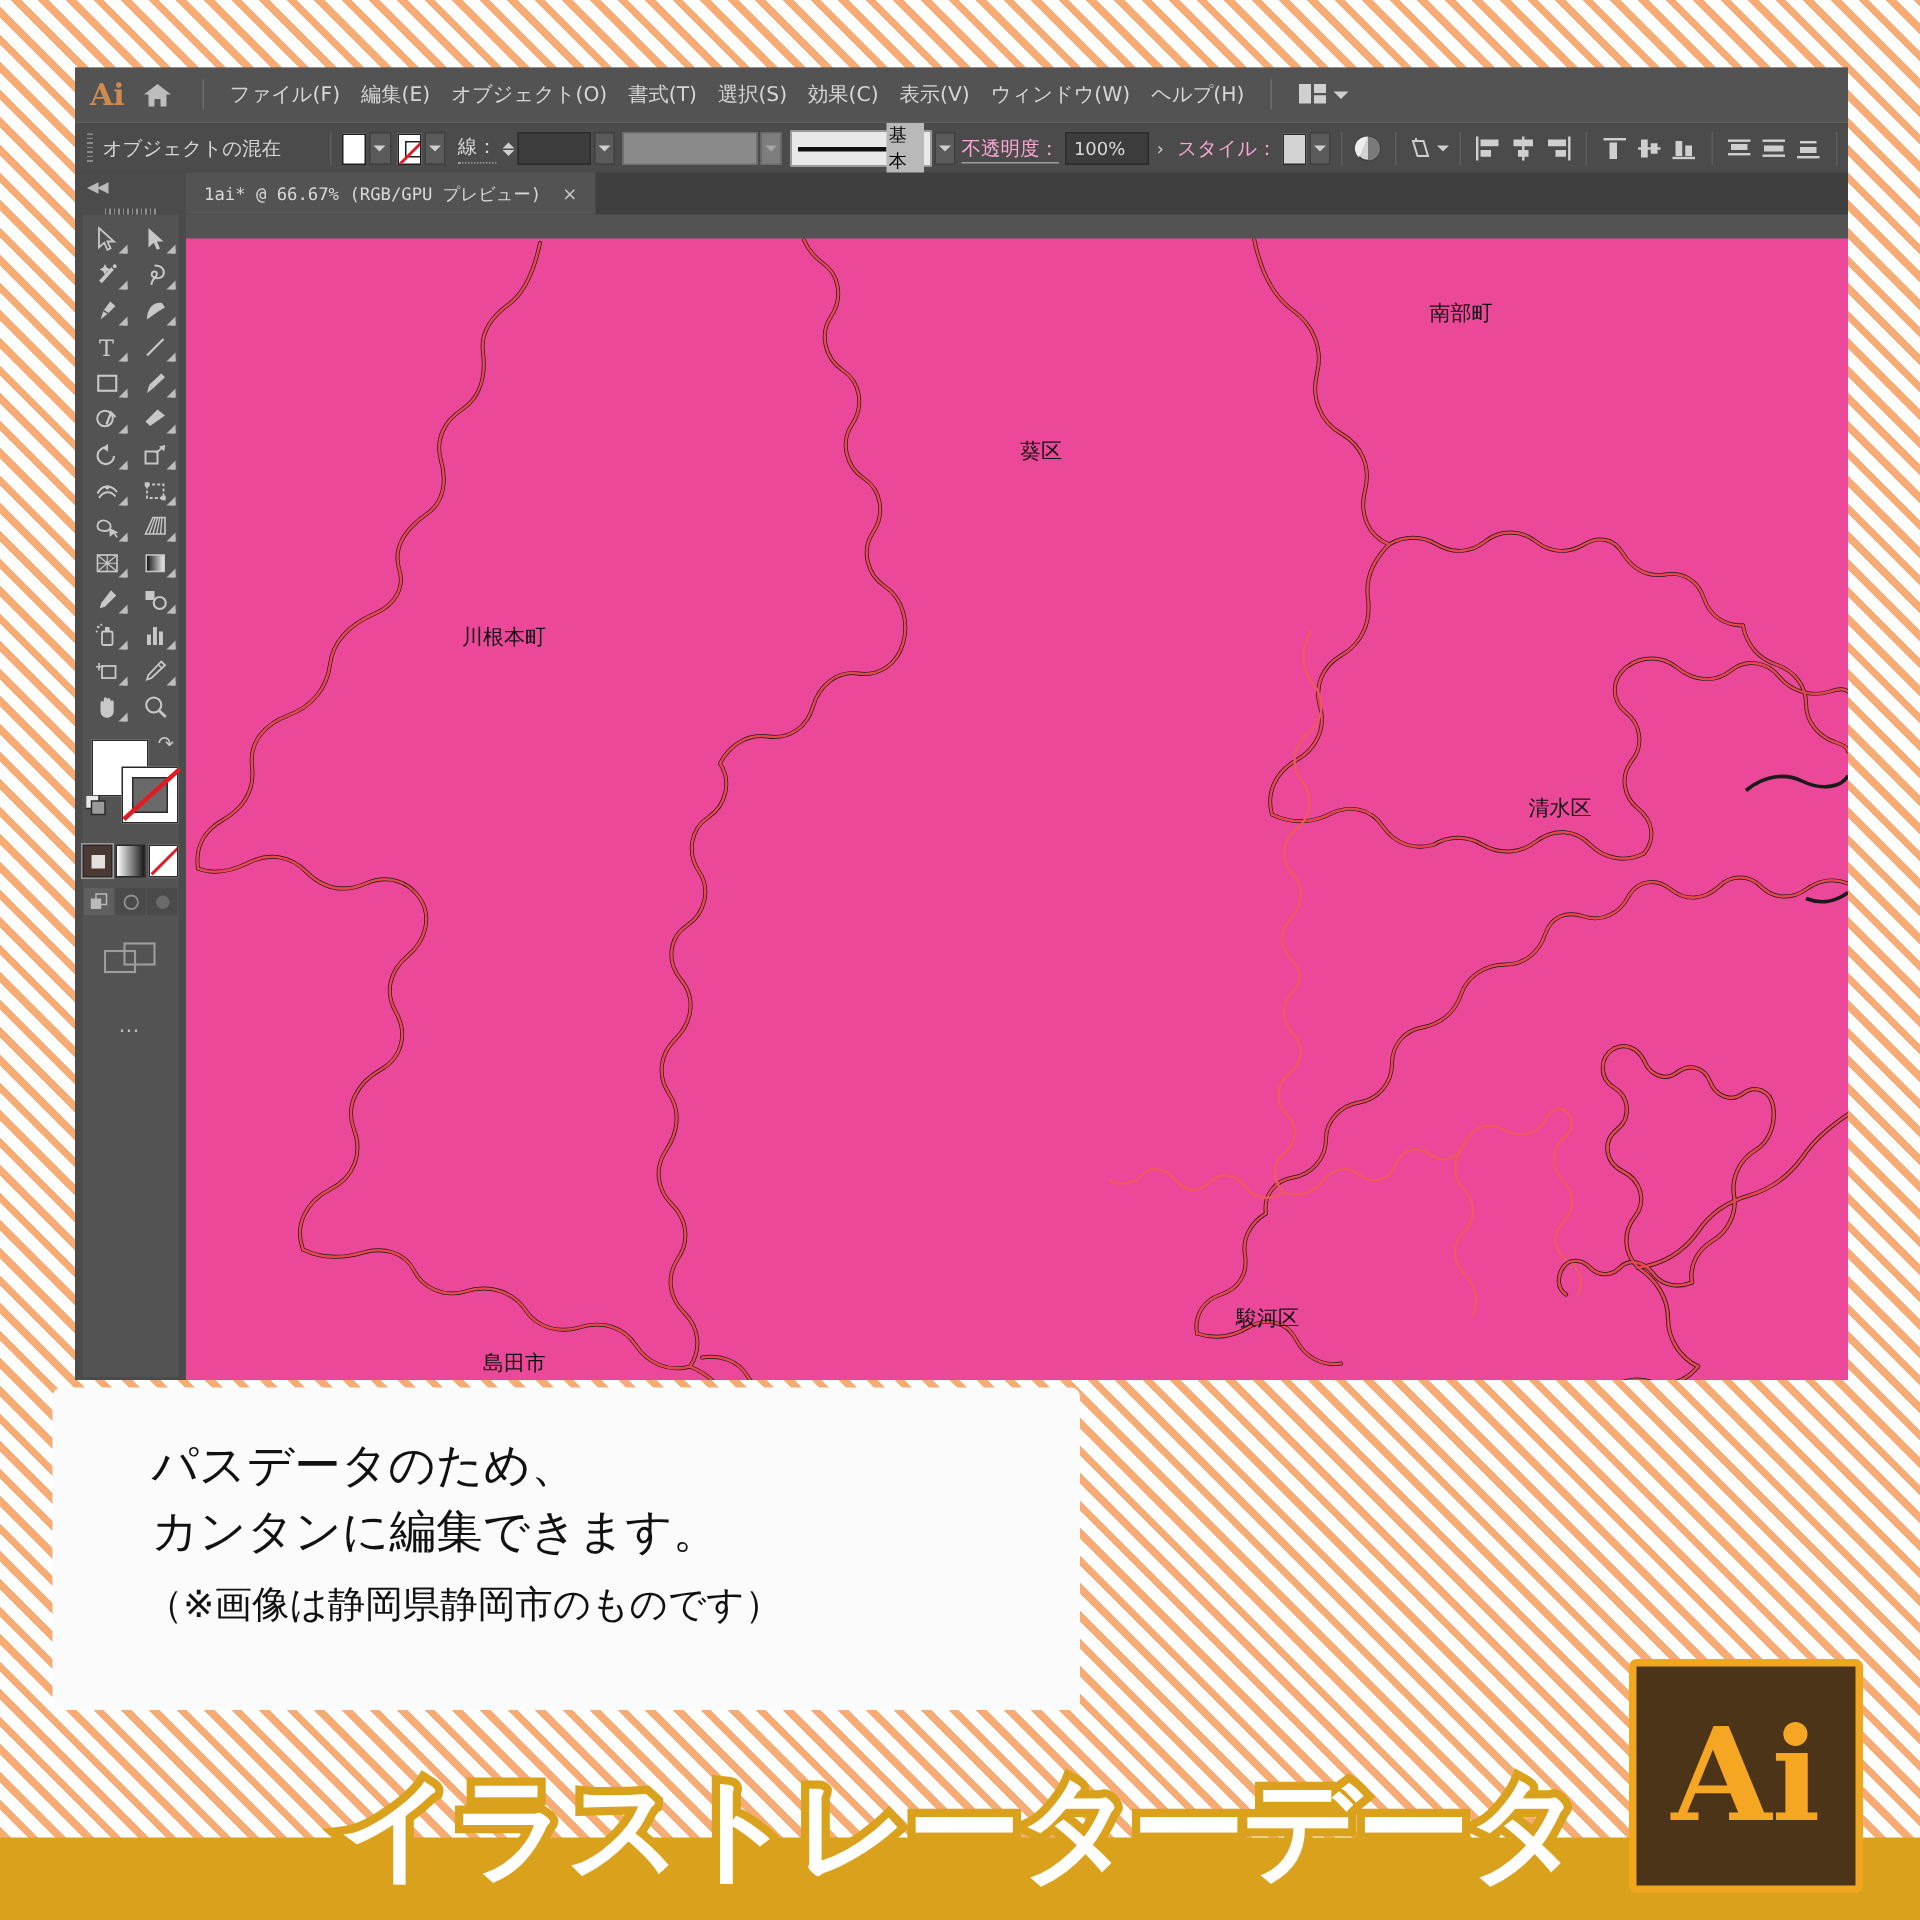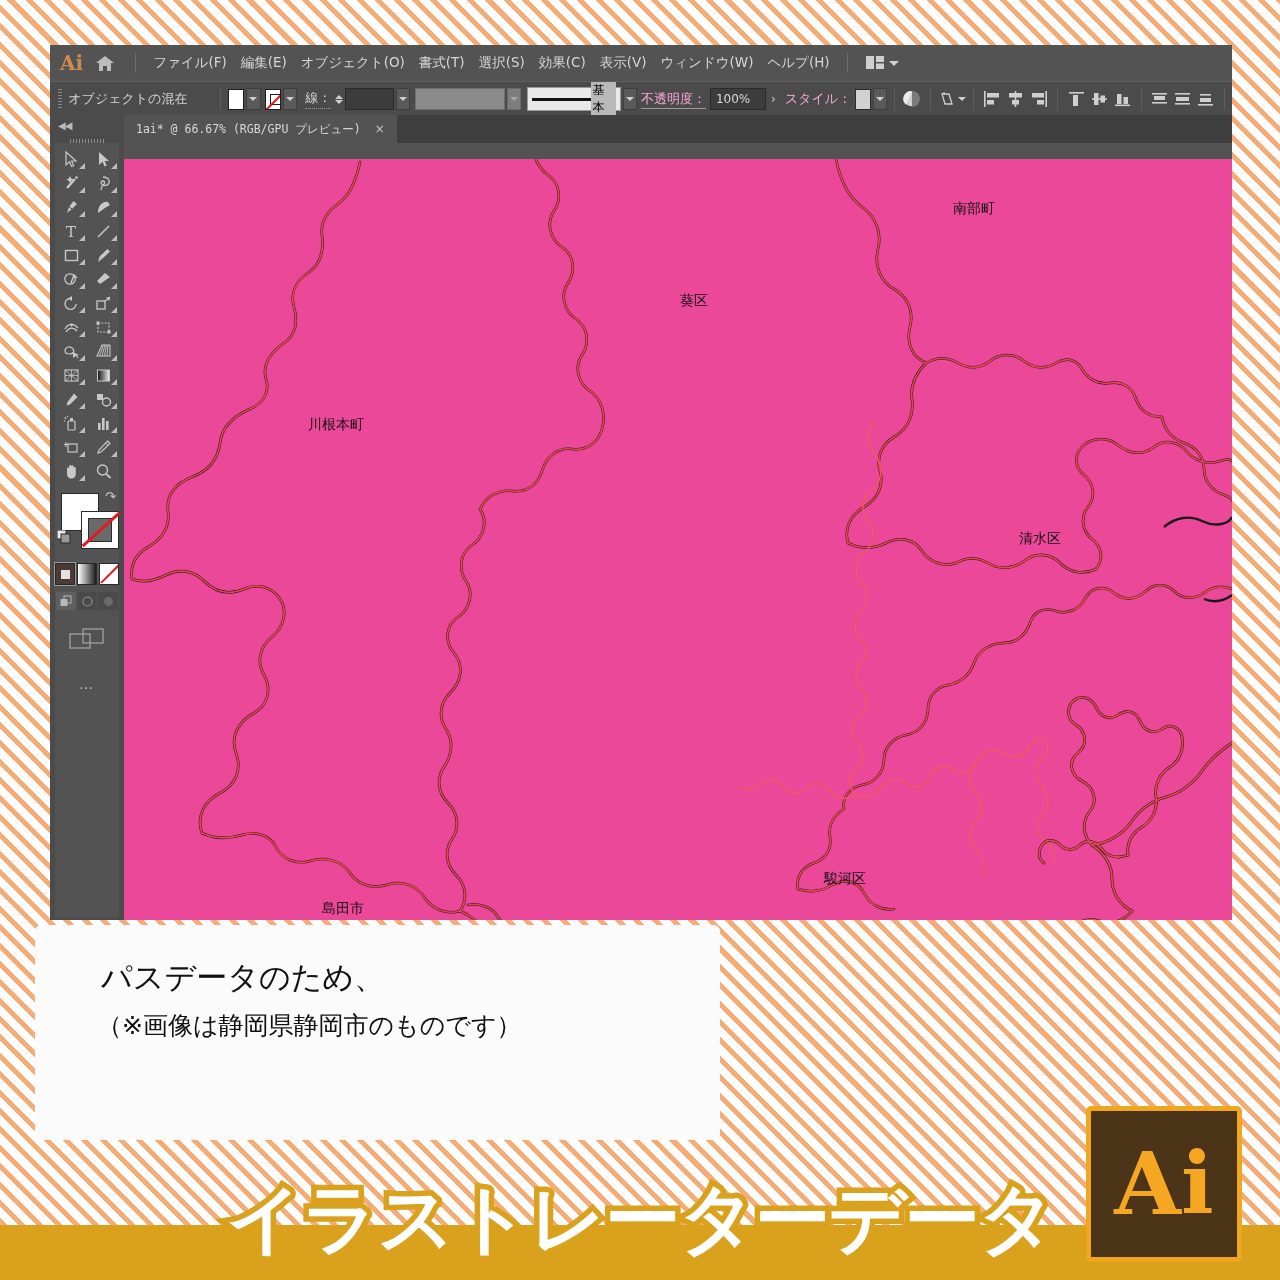--- a/index.html
+++ b/index.html
@@ -700,20 +700,21 @@
     <div class="maplabel" style="left:212px;top:236px;margin-top:21px;">川根本町</div>
     <div class="maplabel" style="left:916px;top:371px;">清水区</div>
     <div class="maplabel" style="left:721px;top:711px;">駿河区</div>
     <div class="maplabel" style="left:219px;top:741px;">島田市</div>
     <div class="maplabel" style="left:475px;top:769px;">藤枝市</div>
   </div>
 </div>
 
 <div id="caption-card">
   <div class="l1">パスデータのため、</div>
+  <div class="l2">カンタンに編集できます。</div>
   <div class="l3">（※画像は静岡県静岡市のものです）</div>
 </div>
 
 <div id="gold-banner"></div>
 <div id="banner-text">イラストレーターデータ</div>
 
 <div id="ai-badge">
   <span>Ai</span>
 </div>
 

